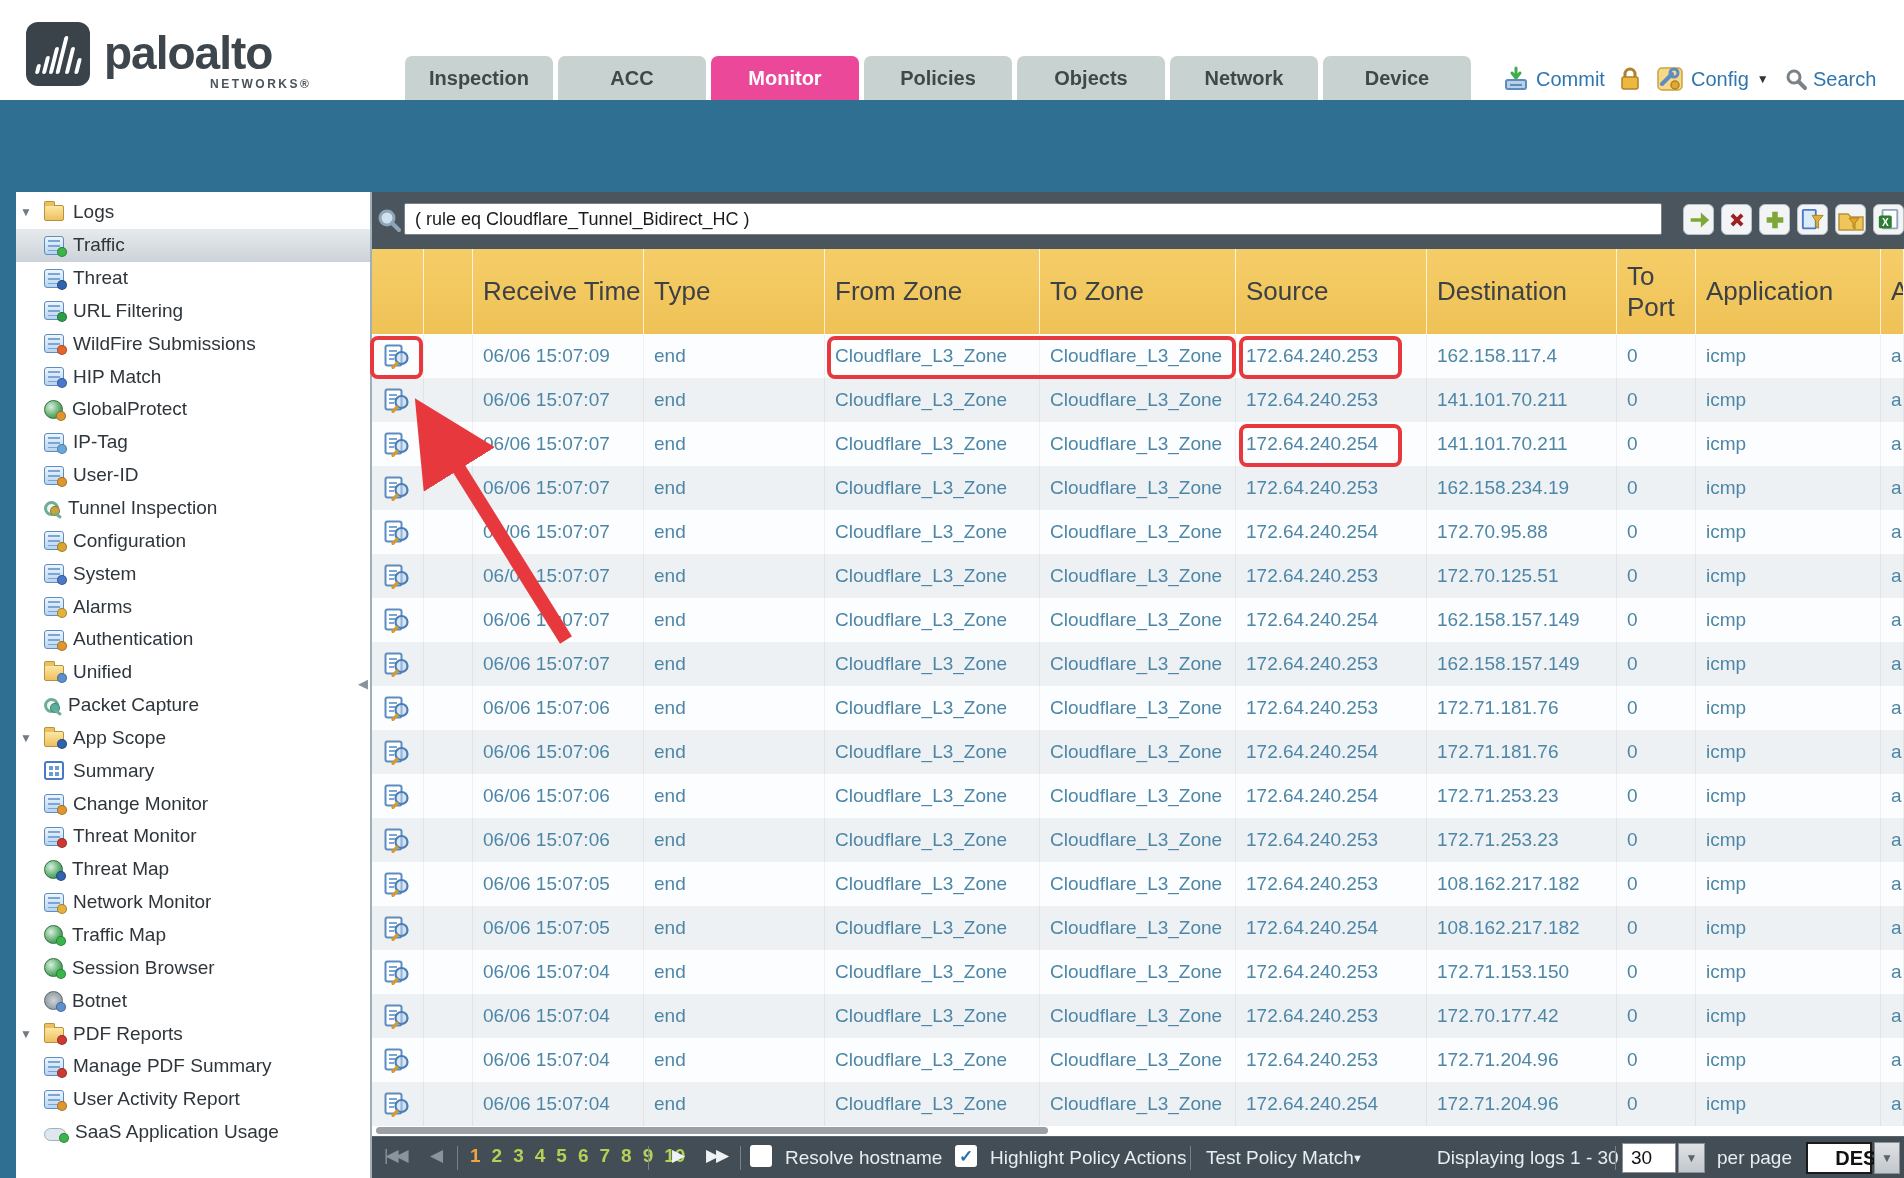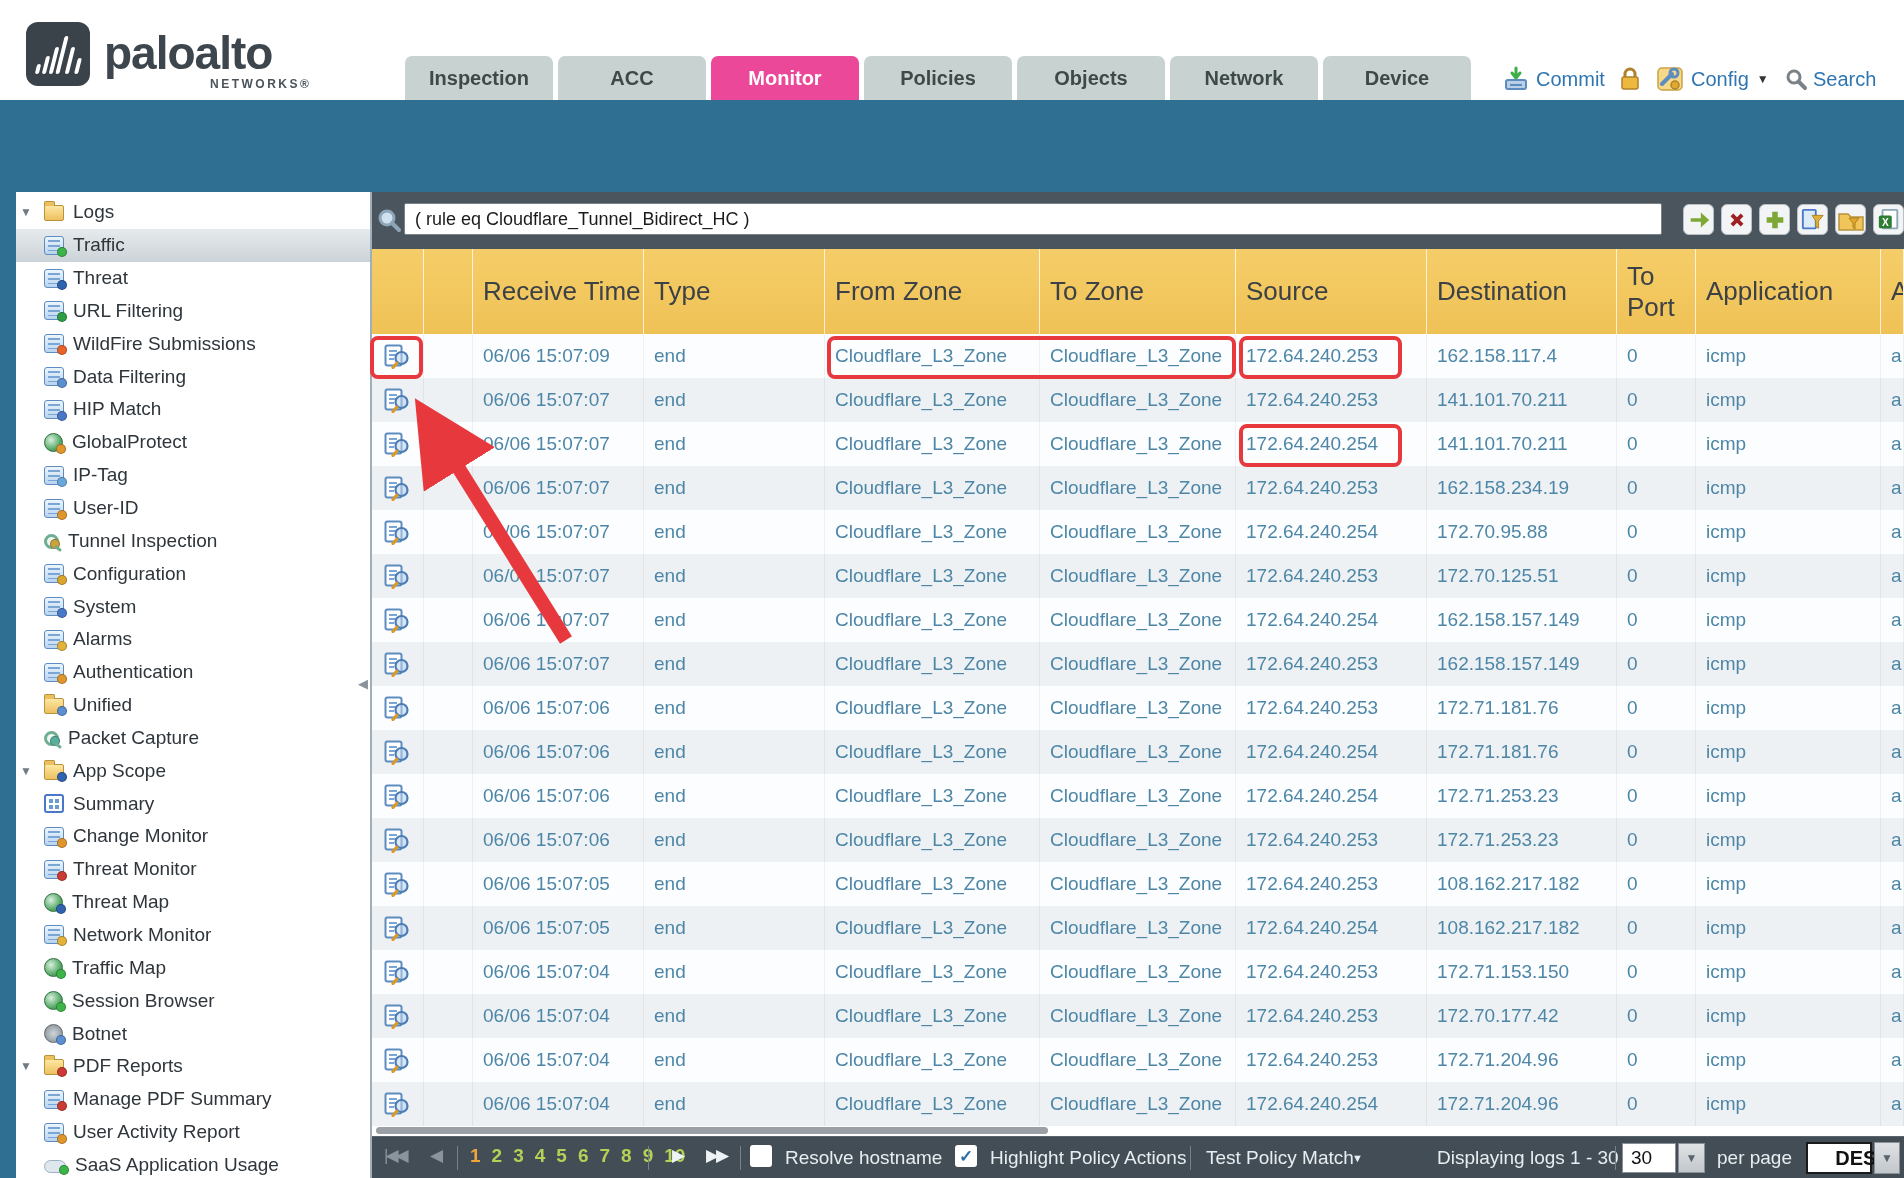--- a/index.html
+++ b/index.html
@@ -229,27 +229,20 @@
             <span class="badge" style="background: rgb(46, 158, 70);"></span>
           </span>
           <span>URL Filtering</span>
         </div>
         <div class="s-item">
 
           <span class="ic doc">
             <span class="badge" style="background: rgb(232, 99, 42);"></span>
           </span>
           <span>WildFire Submissions</span>
-        </div>
-        <div class="s-item">
-
-          <span class="ic doc">
-            <span class="badge" style="background: rgb(91, 143, 208);"></span>
-          </span>
-          <span>Data Filtering</span>
         </div>
         <div class="s-item">
 
           <span class="ic doc">
             <span class="badge" style="background: rgb(74, 120, 200);"></span>
           </span>
           <span>HIP Match</span>
         </div>
         <div class="s-item">
 

